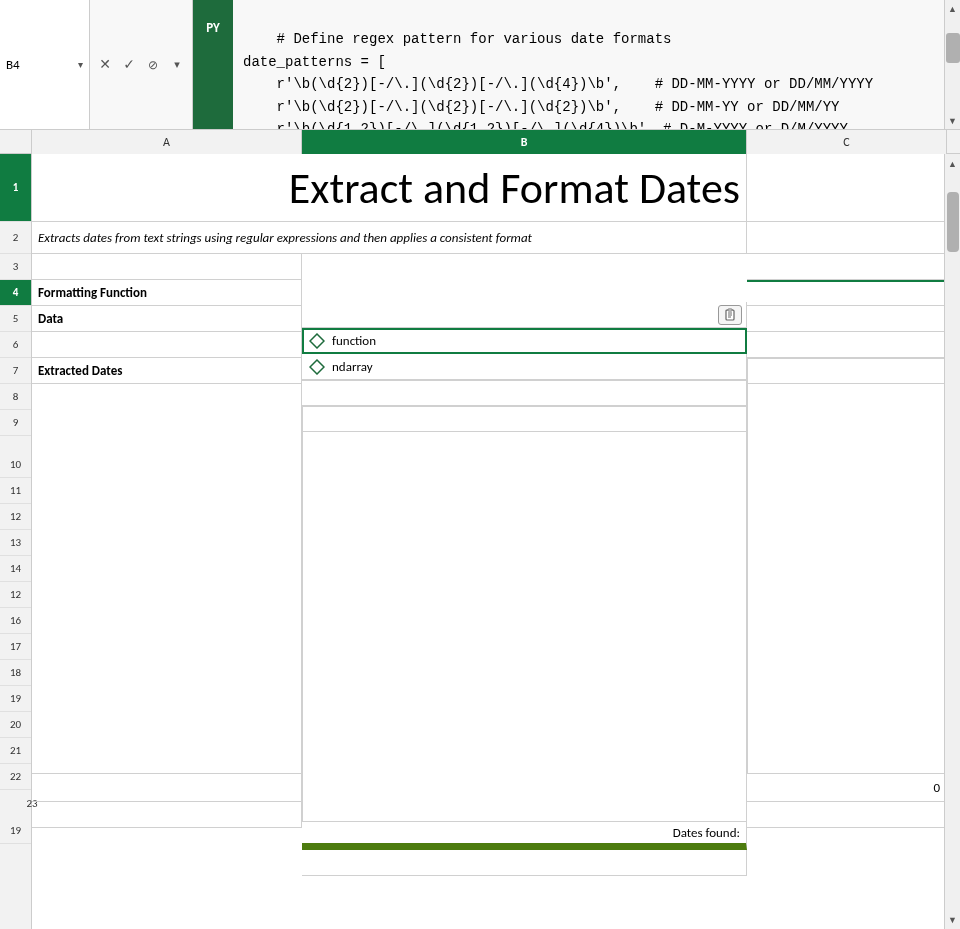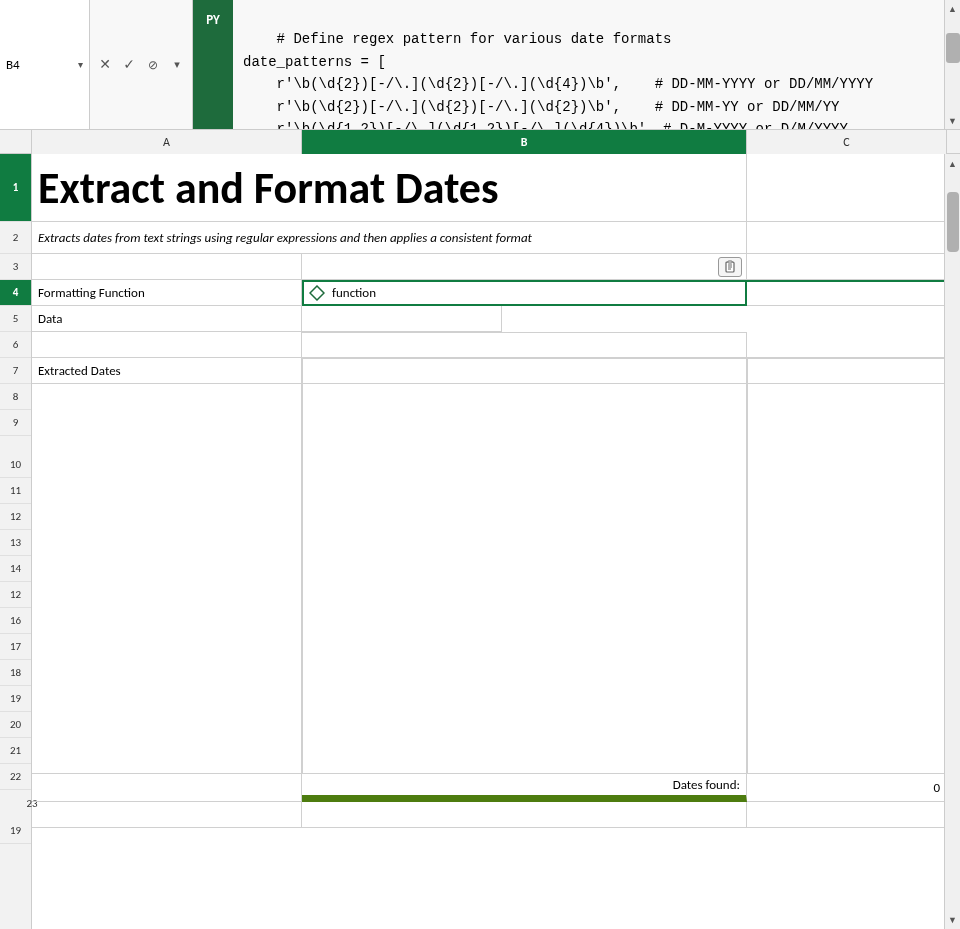--- a/index.html
+++ b/index.html
@@ -54,21 +54,21 @@
       justify-content: center;
       font-size: 14px;
       cursor: pointer;
       color: #555;
       border-radius: 3px;
     }
 
     .py-badge {
       display: flex;
       align-items: flex-start;
-      padding: 12px 6px;
+      padding: 20px 6px;
       background: #1e6b3c;
       color: #fff;
       font-weight: bold;
       font-size: 13px;
       min-width: 40px;
       justify-content: center;
       align-self: stretch;
     }
 
     .formula-content {
@@ -197,37 +197,37 @@
     .cell {
       border-right: 1px solid #d0d0d0;
       border-bottom: 1px solid #d0d0d0;
       padding: 2px 6px;
       overflow: hidden;
       white-space: nowrap;
       display: flex;
       align-items: center;
     }
     .cell-a { width: 270px; min-width: 270px; }
-    .cell-b { width: 445px; min-width: 445px; }
+    .cell-b { width: 445px; min-width: 445px; margin-top: 48px; }
     .cell-c { width: 200px; min-width: 200px; }
 
     
     .cell-title {
       font-size: 48px;
       font-weight: bold;
       color: #000;
       align-items: center;
     }
     .cell-subtitle {
       font-style: italic;
       font-size: 13px;
       color: #000;
     }
     .cell-label {
-      font-weight: normal;
+      font-weight: bold;
       font-size: 13px;
     }
 
     
     .cell-active {
       outline: 2px solid #107c41;
       outline-offset: -2px;
       background: #fff;
     }
 
@@ -423,21 +423,21 @@
           <span>23</span>
         </div>
       <div class="row-num" style="height:26px;">
           <span>19</span>
         </div>
     </div>
 
     <div class="grid-content">
 
       <div class="grid-row" style="height:68px;">
-        <div class="cell cell-a cell-title" style="font-size:44px;font-weight:bold;height:68px;border-bottom:1px solid #d0d0d0;width:715px;min-width:715px;border-right:1px solid #d0d0d0;">
+        <div class="cell cell-a cell-title" style="font-size:44px;font-weight:normal;height:68px;border-bottom:1px solid #d0d0d0;width:715px;min-width:715px;border-right:1px solid #d0d0d0;justify-content:flex-end;">
           <span>Extract and Format Dates</span>
         </div>
         <div class="cell cell-c" style="height:68px;border-bottom:1px solid #d0d0d0;"></div>
       </div>
 
       <div class="grid-row" style="height:32px;">
         <div class="cell cell-a cell-subtitle" style="height:32px;width:715px;min-width:715px;border-right:1px solid #d0d0d0;border-bottom:1px solid #d0d0d0;white-space:nowrap;">
           <span>Extracts dates from text strings using regular expressions and then applies a consistent format</span>
         </div>
         <div class="cell cell-c" style="height:32px;border-bottom:1px solid #d0d0d0;"></div>
@@ -473,20 +473,30 @@
             <span>function</span>
           </div>
         </div>
         <div class="cell cell-c" style="height:26px;border-bottom:1px solid #d0d0d0;border-top:2px solid #107c41;"></div>
       </div>
 
       <div class="grid-row" style="height:26px;">
         <div class="cell cell-a cell-label" style="height:26px;border-bottom:1px solid #d0d0d0;">
           <span>Data</span>
         </div>
+        <div class="cell cell-b" style="height:26px;border-bottom:1px solid #d0d0d0;">
+          <div class="py-cell-content">
+            <div class="py-diamond">
+              <svg viewBox="0 0 16 16" fill="none" xmlns="http://www.w3.org/2000/svg">
+                <polygon points="8,1 15,8 8,15 1,8" stroke="#1e6b3c" stroke-width="1.5" fill="white"></polygon>
+              </svg>
+            </div>
+            <span>ndarray</span>
+          </div>
+        </div>
         <div class="cell cell-c" style="height:26px;border-bottom:1px solid #d0d0d0;"></div>
       </div>
 
       <div class="grid-row" style="height:26px;">
         <div class="cell cell-a" style="height:26px;border-bottom:1px solid #d0d0d0;"></div>
         <div class="cell cell-b" style="height:26px;border-bottom:1px solid #d0d0d0;border-top:1px solid #d0d0d0;"></div>
         <div class="cell cell-c" style="height:26px;border-bottom:1px solid #d0d0d0;"></div>
       </div>
 
       <div class="grid-row" style="height:26px;">

